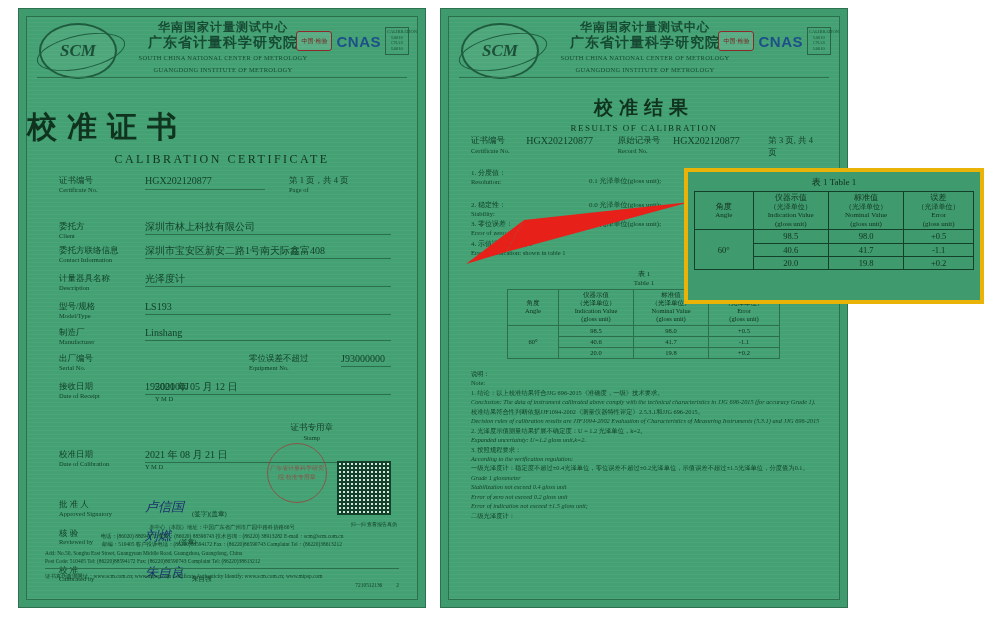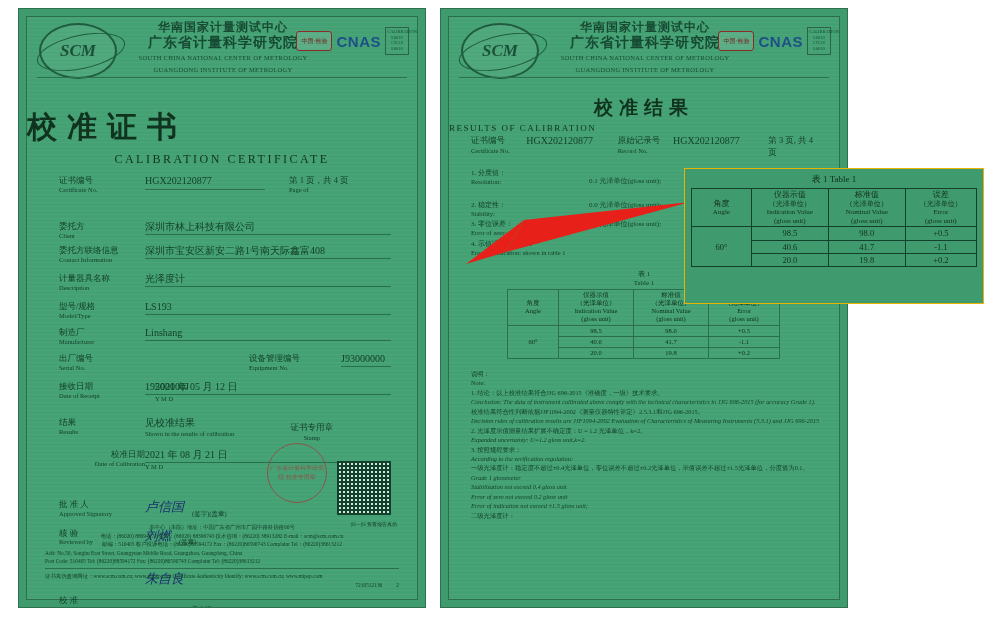--- a/index.html
+++ b/index.html
@@ -103,33 +103,33 @@
   .footer{
     position:absolute;left:18px;right:18px;bottom:10px;font-size:5.4px;line-height:1.55;color:#14402b;
   }
   .footer .center{text-align:center;}
   .footer .rule{height:1px;background:#2c6f4d;margin:3px 0;}
 
   
   .rtitle-cn{
     text-align:center;font-size:19px;font-weight:bold;letter-spacing:6px;margin-top:16px;color:#10331f;
   }
-  .rtitle-en{text-align:left;font-size:9px;letter-spacing:1.5px;margin-top:2px;color:#10331f;}
+  .rtitle-en{text-align:center;font-size:9px;letter-spacing:1.5px;margin-top:2px;color:#10331f;}
 
   .rblock{position:absolute;left:22px;right:18px;font-size:7.5px;color:#13402b;}
 
   table.t{border-collapse:collapse;font-size:6.5px;color:#11301f;}
   table.t td{border:1px solid #2c6f4d;text-align:center;padding:1px 2px;line-height:1.25;}
 
   .note{font-size:6.3px;line-height:1.5;color:#13402b;}
 
   
   .callout{
     position:absolute;left:684px;top:168px;width:300px;height:136px;
-    border:1px solid #eab308;background:#3f9a6d;box-sizing:border-box;
+    border:4px solid #eab308;background:#3f9a6d;box-sizing:border-box;
     padding:4px 6px;
   }
   .callout .cap{text-align:center;font-size:9px;margin-bottom:2px;color:#11301f;}
   table.big{border-collapse:collapse;width:100%;font-size:8.5px;color:#11301f;}
   table.big td{border:1px solid #14402b;text-align:center;padding:1px 2px;line-height:1.22;}
   table.big td.h{font-size:8px;}
   table.big td .sm{font-size:7px;display:block;}
   .arrow{position:absolute;left:446px;top:196px;width:244px;height:70px;pointer-events:none;}
 </style>
 </head>
@@ -245,21 +245,21 @@
       <div class="row">
         <div class="lbl" style="width:86px;">
           <div class="cn">出厂编号</div>
           <div class="en">Serial No.</div>
         </div>
         <div style="width:92px;margin-top:28px;">
           <div class="val">19500000J</div>
           <div class="ul"></div>
         </div>
         <div class="lbl" style="width:92px;margin-left:12px;">
-          <div class="cn">设备管理编号</div>
+          <div class="cn">零位误差不超过</div>
           <div class="en">Equipment No.</div>
         </div>
         <div style="flex:1;">
           <div class="val">J93000000</div>
           <div class="ul"></div>
         </div>
       </div>
     </div>
 
     <div class="lblock" style="top:364px;">
@@ -269,66 +269,54 @@
           <div class="en">Date of Receipt</div>
         </div>
         <div style="flex:1;margin-left:10px;">
           <div class="val">2021 年 05 月 12 日</div>
           <div class="ul"></div>
           <div class="en">Y         M         D</div>
         </div>
       </div>
     </div>
 
-    <div class="lblock" style="top:400px;">
-      <div class="row">
-        <div class="lbl" style="width:86px;">
-          <div class="cn">结果</div>
-          <div class="en">Results</div>
-        </div>
-        <div style="flex:1;">
-          <div class="val">见校准结果</div>
-          <div class="en">Shown in the results of calibration</div>
-        </div>
-      </div>
-    </div>
 
     <div class="lblock" style="top:432px;">
       <div class="row">
-        <div class="lbl" style="width:86px;text-align:right;">
+        <div class="lbl" style="width:86px;">
           <div class="cn">校准日期</div>
           <div class="en">Date of Calibration</div>
         </div>
         <div style="flex:1;">
           <div class="val">2021 年 08 月 21 日</div>
           <div class="ul"></div>
           <div class="en">Y         M         D</div>
         </div>
       </div>
     </div>
 
     <div class="lblock" style="top:482px;">
       <div class="row" style="margin-bottom:10px;">
         <div class="lbl" style="width:86px;">
           <div class="cn">批 准 人</div>
           <div class="en">Approved Signatory</div>
         </div>
         <div class="sig">卢信国</div>
         <div class="en" style="margin-left:8px;align-self:flex-end;">(签字)(盖章)</div>
       </div>
-      <div class="row" style="margin-bottom:24px;">
+      <div class="row" style="margin-bottom:18px;">
         <div class="lbl" style="width:86px;">
           <div class="cn">核  验</div>
           <div class="en">Reviewed by</div>
         </div>
         <div class="sig">刘燃</div>
         <div class="en" style="margin-left:8px;align-self:flex-end;">(签章)</div>
       </div>
       <div class="row">
-        <div class="lbl" style="width:86px;margin-top:24px;">
+        <div class="lbl" style="width:86px;">
           <div class="cn">校  准</div>
           <div class="en">Calibrated by</div>
         </div>
         <div class="sig">朱自良</div>
         <div class="en" style="margin-left:8px;align-self:flex-end;">朱自强</div>
       </div>
     </div>
 
     <div class="stamp" style="right:90px;bottom:96px;">广东省计量科学研究院 校准专用章</div>
     <div style="position:absolute;right:84px;bottom:158px;text-align:center;">

